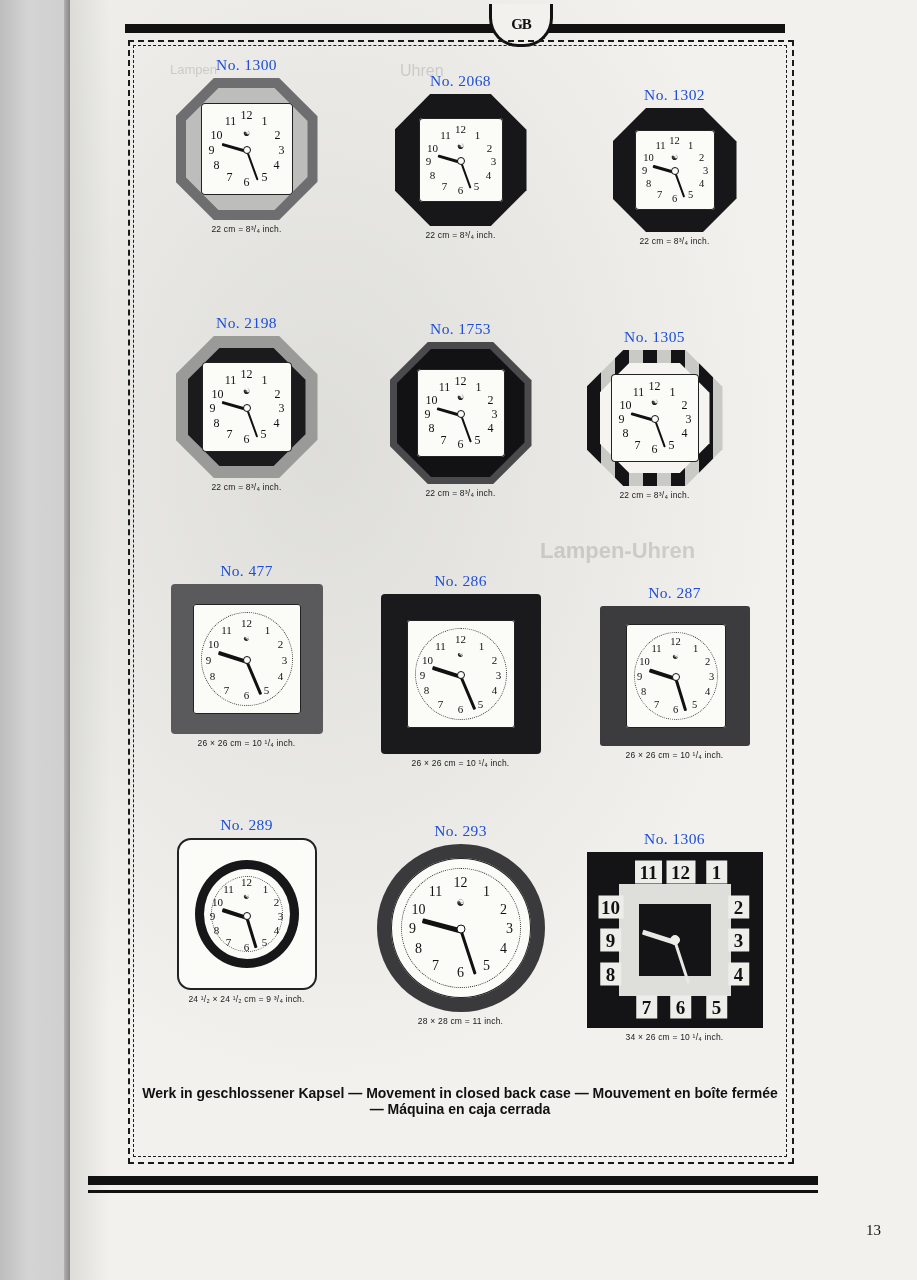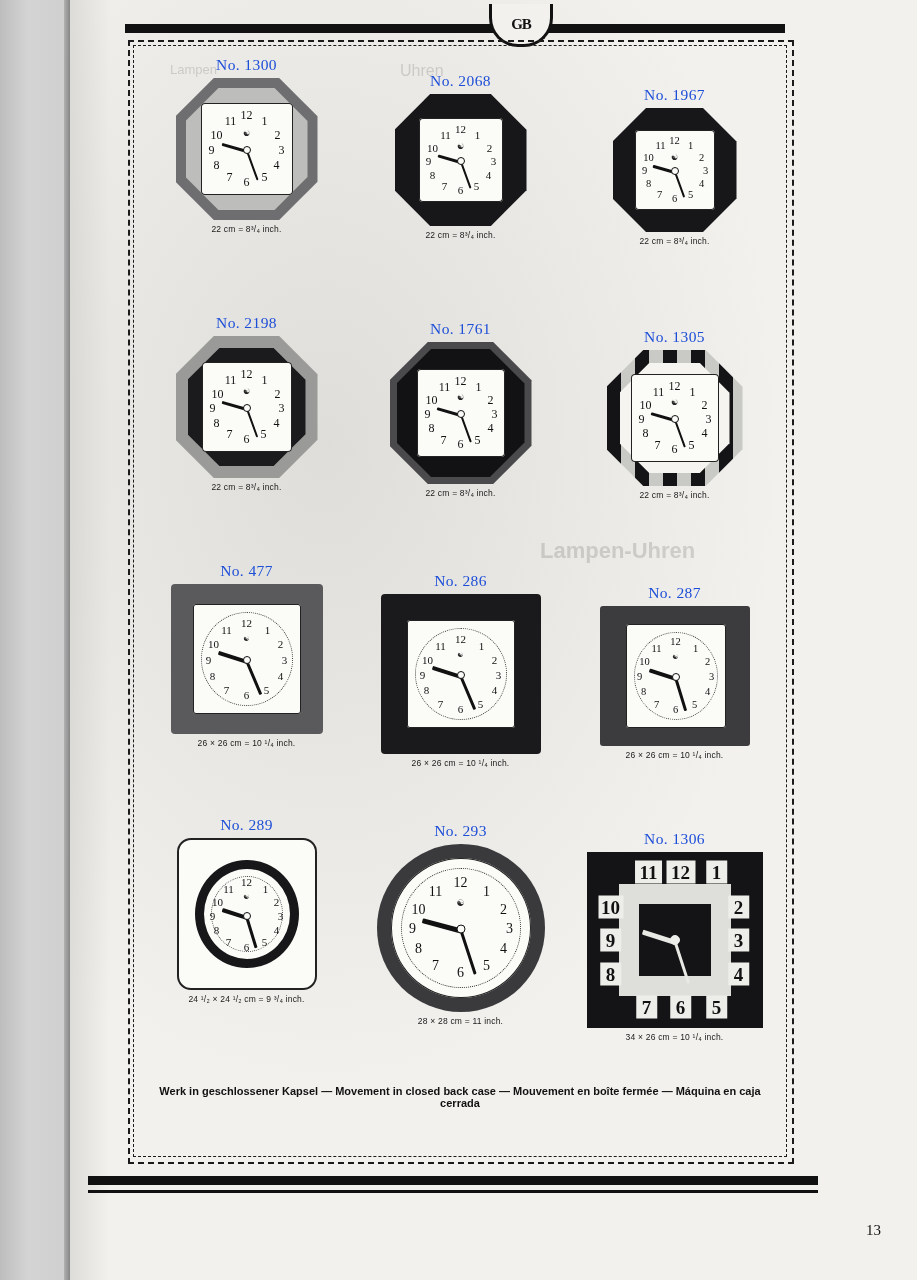--- a/index.html
+++ b/index.html
@@ -130,21 +130,21 @@
   .sq{position:absolute;inset:0;border-radius:6px;}
 
   
   .footer{
     position:absolute;left:140px;top:1082px;width:640px;text-align:center;
     color:#111;
   }
   .footer .l1{font-family:"Liberation Sans",sans-serif;font-size:10.5px;font-weight:bold;letter-spacing:.2px;}
   .footer .l2{font-family:"Liberation Sans",sans-serif;font-size:11px;font-weight:bold;margin-top:3px;}
   .footer .l3{font-family:"Liberation Sans",sans-serif;font-size:9.5px;margin-top:3px;}
-  .footer .l4{font-family:"Liberation Sans",sans-serif;font-size:11px;font-weight:bold;margin-top:3px;}
+  .footer .l4{font-family:"Liberation Sans",sans-serif;font-size:14px;font-weight:bold;margin-top:3px;}
 
   .pageno{
     position:absolute;left:866px;top:1222px;
     font-family:"Liberation Serif",serif;font-size:15px;color:#111;
   }
 
   
   .ghost{
     position:absolute;color:rgba(90,90,85,.22);
     font-family:"Liberation Sans",sans-serif;
@@ -227,21 +227,21 @@
             <div class="hand" style="left:42px;top:43px;width:24px;height:3px;transform:rotate(196deg);"></div>
             <div class="hand" style="left:42px;top:43px;width:28px;height:2px;transform:rotate(70deg);"></div>
             <div class="hub" style="left:42px;top:43px;"></div>
           </div>
         </div>
       </div>
       <div class="size">22 cm = 8³/₄ inch.</div>
     </div>
 
     <div class="cell" style="left:428px;top:30px;">
-      <div class="title">No. 1967</div>
+      <div class="title">No. 1302</div>
       <div class="artwrap">
         <div class="clock" style="width:124px;height:124px;">
           <div class="oct oct-dark noise"></div>
           <div class="dial" style="left:22px;top:22px;width:80px;height:80px;border-radius:4px;">
             <span class="num" style="left:40px;top:11px;font-size:10.5px;">12</span>
             <span class="num" style="left:56px;top:16px;font-size:10.5px;">1</span>
             <span class="num" style="left:67px;top:28px;font-size:10.5px;">2</span>
             <span class="num" style="left:71px;top:41px;font-size:10.5px;">3</span>
             <span class="num" style="left:67px;top:54px;font-size:10.5px;">4</span>
             <span class="num" style="left:56px;top:65px;font-size:10.5px;">5</span>
@@ -287,21 +287,21 @@
             <div class="hand" style="left:45px;top:46px;width:26px;height:3px;transform:rotate(196deg);"></div>
             <div class="hand" style="left:45px;top:46px;width:30px;height:2px;transform:rotate(70deg);"></div>
             <div class="hub" style="left:45px;top:46px;"></div>
           </div>
         </div>
       </div>
       <div class="size">22 cm = 8³/₄ inch.</div>
     </div>
 
     <div class="cell" style="left:214px;top:6px;">
-      <div class="title">No. 1761</div>
+      <div class="title">No. 1753</div>
       <div class="artwrap">
         <div class="clock" style="width:142px;height:142px;">
           <div class="oct" style="inset:0;background:#4a4a4c;"></div>
           <div class="oct noise" style="inset:7px;background:#121214;"></div>
           <div class="dial" style="left:27px;top:27px;width:88px;height:88px;border-radius:4px;">
             <span class="num" style="left:44px;top:12px;font-size:12px;">12</span>
             <span class="num" style="left:62px;top:18px;font-size:12px;">1</span>
             <span class="num" style="left:74px;top:31px;font-size:12px;">2</span>
             <span class="num" style="left:78px;top:45px;font-size:12px;">3</span>
             <span class="num" style="left:74px;top:59px;font-size:12px;">4</span>
@@ -315,21 +315,21 @@
             <span class="pend" style="left:44px;top:28px;">☯</span>
             <div class="hand" style="left:44px;top:45px;width:25px;height:3px;transform:rotate(196deg);"></div>
             <div class="hand" style="left:44px;top:45px;width:29px;height:2px;transform:rotate(70deg);"></div>
             <div class="hub" style="left:44px;top:45px;"></div>
           </div>
         </div>
       </div>
       <div class="size">22 cm = 8³/₄ inch.</div>
     </div>
 
-    <div class="cell" style="left:428px;top:14px;">
+    <div class="cell" style="left:408px;top:14px;">
       <div class="title">No. 1305</div>
       <div class="artwrap">
         <div class="clock" style="width:136px;height:136px;">
           <div class="oct" style="inset:0;background:
               repeating-linear-gradient(90deg,#141416 0 14px,#c9c9c6 14px 28px);"></div>
           <div class="oct" style="inset:13px;background:#f5f4f0;"></div>
           <div class="dial" style="left:24px;top:24px;width:88px;height:88px;border-radius:4px;">
             <span class="num" style="left:44px;top:12px;font-size:12px;">12</span>
             <span class="num" style="left:62px;top:18px;font-size:12px;">1</span>
             <span class="num" style="left:74px;top:31px;font-size:12px;">2</span>

